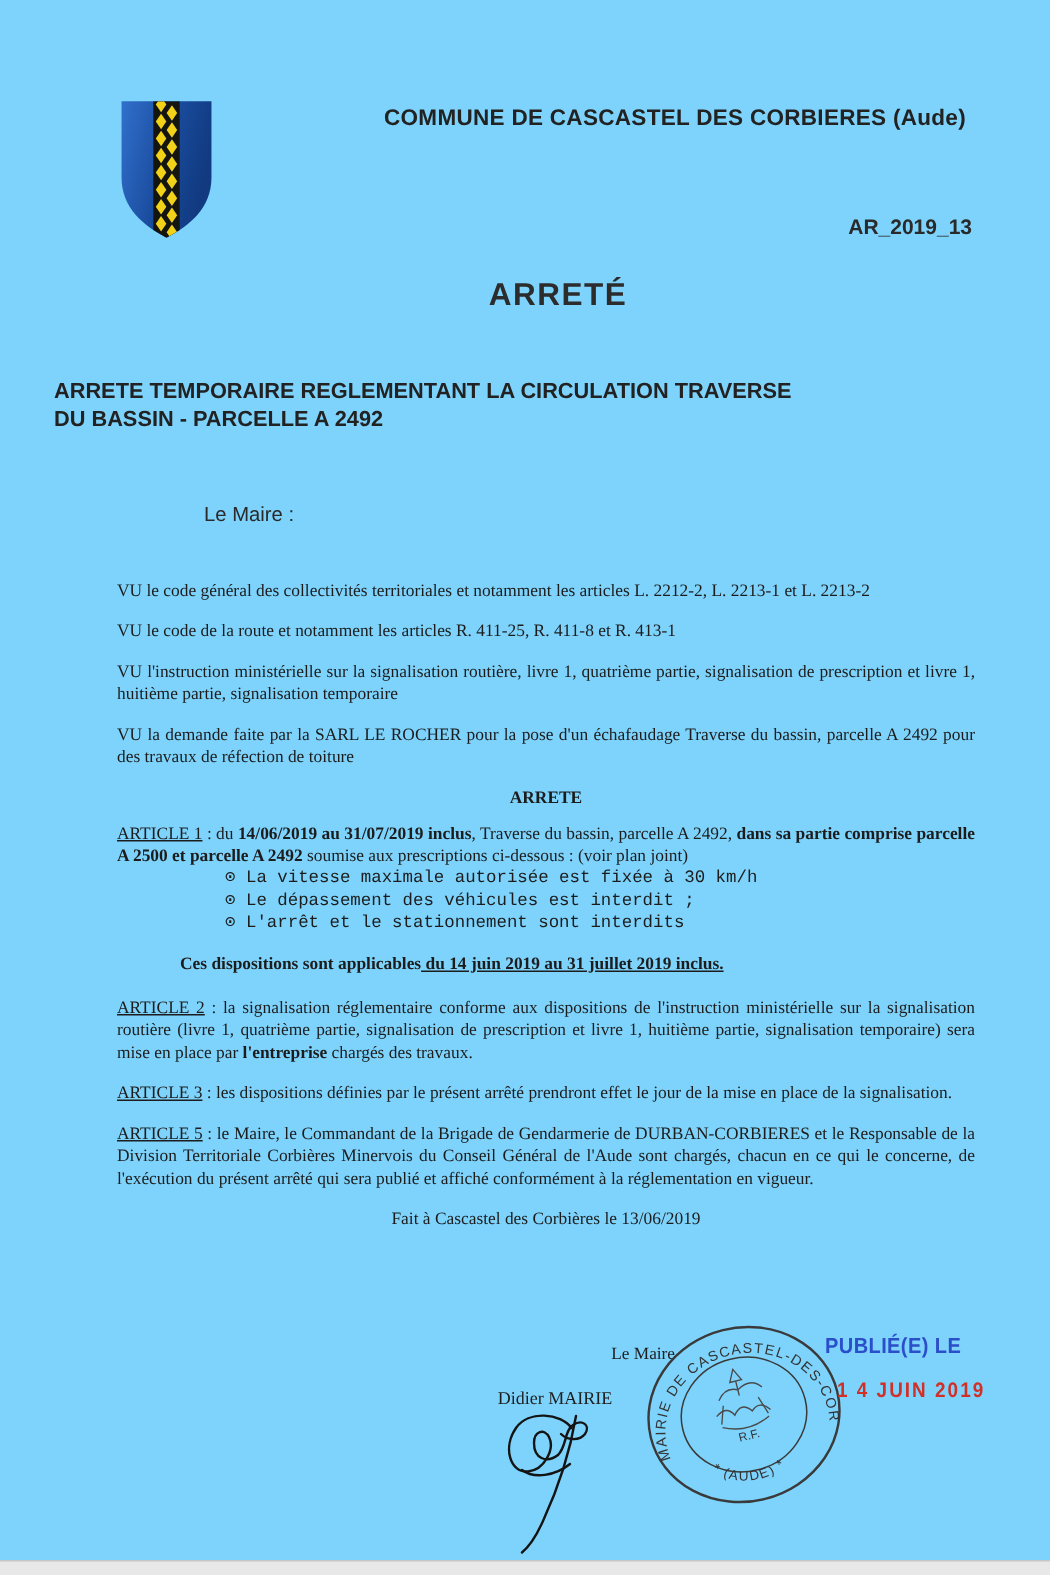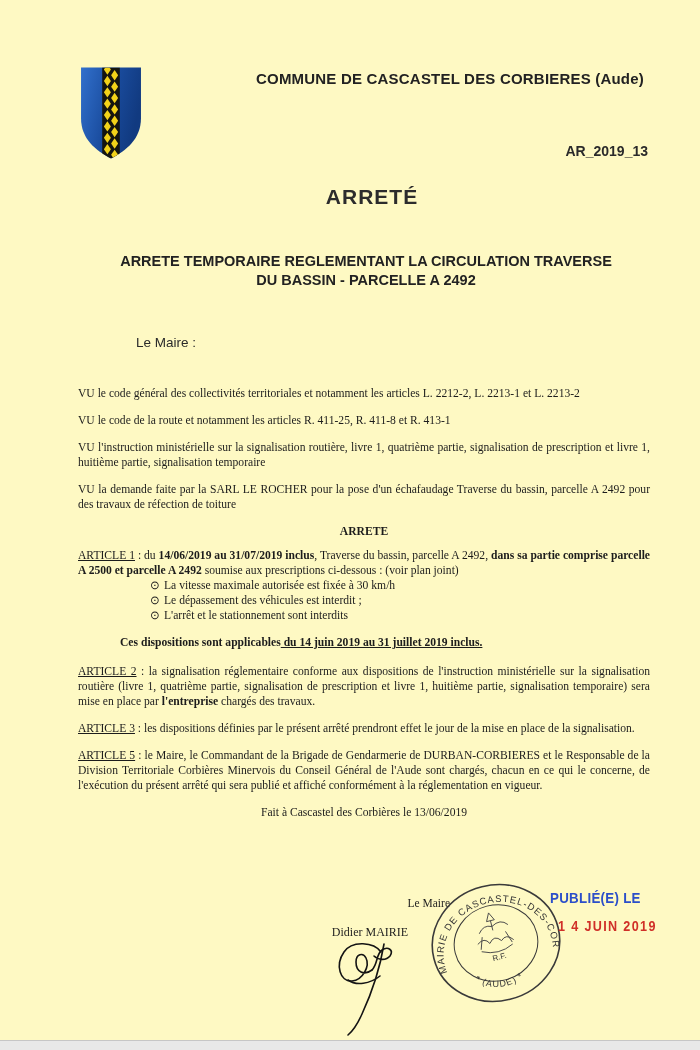--- a/index.html
+++ b/index.html
@@ -1,43 +1,43 @@
 <!DOCTYPE html>
 <html><head>
 <meta charset="utf-8">
 <style>
   html,body{margin:0;padding:0;background:#ffffff;}
-  .page{position:relative;width:700px;height:1050px;background:#fef9c3;overflow:hidden;
+  .page{position:relative;width:700px;height:1050px;background:#7dd3fc;overflow:hidden;
         font-family:"Liberation Serif", serif;color:#1e1e1e;}
   .abs{position:absolute;}
 
   
   .coat{left:80px;top:66px;width:62px;height:94px;}
   .commune{left:190px;top:70px;width:520px;text-align:center;
            font-family:"Liberation Sans", sans-serif;font-weight:bold;font-size:15px;
            letter-spacing:.2px;color:#222;}
   .docref{left:400px;top:143px;width:248px;text-align:right;
           font-family:"Liberation Sans", sans-serif;font-weight:bold;font-size:14px;color:#2a2a2a;}
   .doctype{left:42px;top:185px;width:660px;text-align:center;
            font-family:"Liberation Sans", sans-serif;font-weight:600;font-size:21px;
            letter-spacing:1px;color:#2c2c2c;}
-  .doctitle{left:36px;top:252px;width:660px;text-align:center;
+  .doctitle{left:36px;top:252px;width:660px;text-align:left;
             font-family:"Liberation Sans", sans-serif;font-weight:bold;font-size:14.5px;
             line-height:19px;color:#222;}
   .salut{left:136px;top:335px;font-family:"Liberation Sans", sans-serif;font-size:13.5px;color:#2a2a2a;}
 
   
   .body{left:78px;top:386px;width:572px;font-size:11.6px;line-height:15px;
         text-align:justify;color:#1c1c1c;}
   .body p{margin:0 0 12px 0;}
   .decision{text-align:center;font-weight:bold;margin:0 0 9px 0;}
   .b{font-weight:bold;}
   .u{text-decoration:underline;}
   .albl{font-weight:normal;text-decoration:underline;}
-  .bullets{margin:0 0 0 72px;padding:0;list-style:none;text-align:left;}
+  .bullets{margin:0 0 0 72px;padding:0;list-style:none;text-align:left;font-family:Liberation Mono, monospace;}
   .bullets li{margin:0;line-height:15px;}
   .bullet-ico{display:inline-block;width:14px;}
   .note{margin:12px 0 14px 42px !important;font-weight:bold;text-align:left;}
   .fait{text-align:center;margin-top:12px !important;}
 
   
   .sigrole{left:290px;top:897px;width:160px;text-align:right;font-size:11.5px;}
   .signame{left:290px;top:925px;width:160px;text-align:center;font-size:12px;}
   .signature{left:318px;top:936px;width:92px;height:102px;}
   .stamp{left:420px;top:878px;width:152px;height:130px;}

